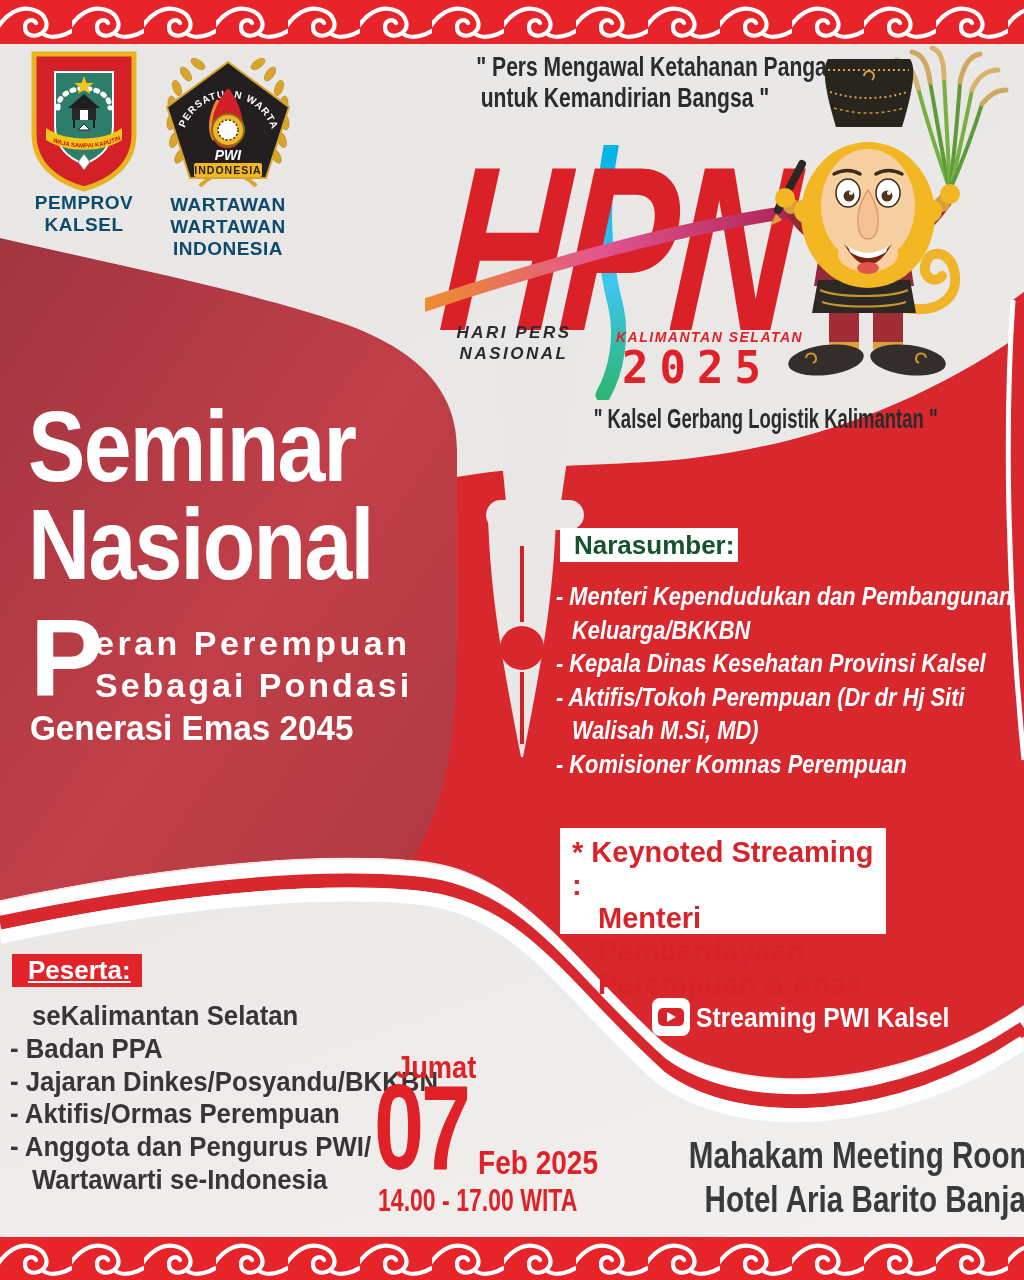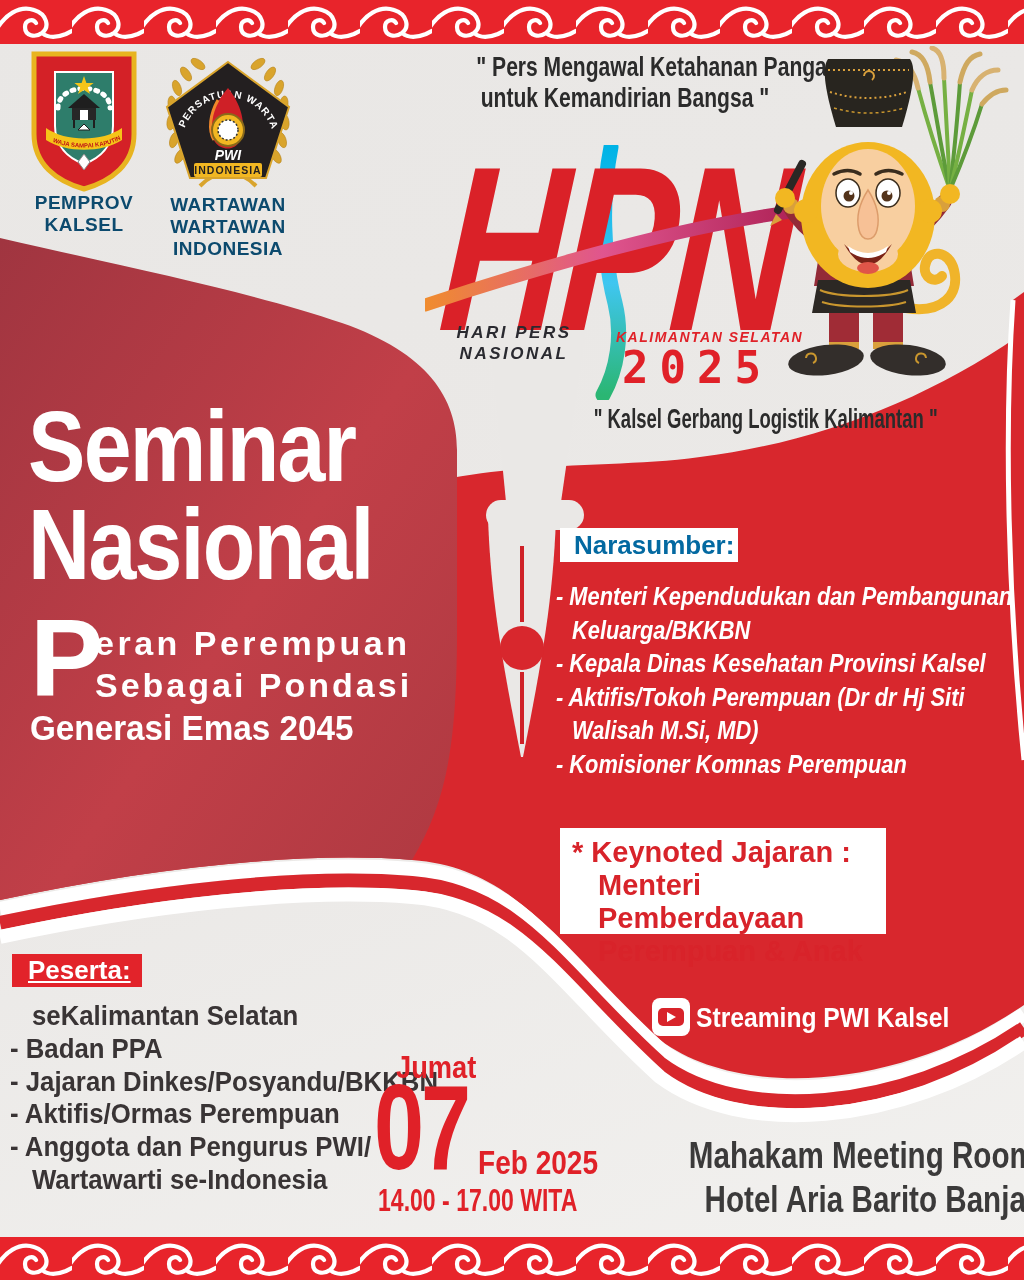--- a/index.html
+++ b/index.html
@@ -276,34 +276,34 @@
   <span>eran Perempuan</span>
 </div>
 <div class="abs b white" style="left:95px;top:666px;font-size:34px;letter-spacing:3px;">
   <span>Sebagai Pondasi</span>
 </div>
 <div class="abs b white" style="left:30px;top:708px;font-size:35px;">
   <span class="cx" style="transform:scaleX(0.95);">Generasi Emas 2045</span>
 </div>
 
 <div class="abs" style="left:560px;top:528px;width:178px;height:34px;background:#ffffff;">
-  <div class="b" style="font-size:26px;line-height:34px;padding-left:14px;color:#0369a1;">Narasumber:</div>
+  <div class="b" style="font-size:26px;line-height:34px;padding-left:14px;color:#14532d;">Narasumber:</div>
 </div>
 <div class="abs" style="left:556px;top:580px;width:470px;">
   <div class="nr-line"><span class="cx" style="transform:scaleX(0.84);">- Menteri Kependudukan dan Pembangunan</span></div>
   <div class="nr-line nr-cont"><span class="cx" style="transform:scaleX(0.84);">Keluarga/BKKBN</span></div>
   <div class="nr-line"><span class="cx" style="transform:scaleX(0.84);">- Kepala Dinas Kesehatan Provinsi Kalsel</span></div>
   <div class="nr-line"><span class="cx" style="transform:scaleX(0.84);">- Aktifis/Tokoh Perempuan (Dr dr Hj Siti</span></div>
   <div class="nr-line nr-cont"><span class="cx" style="transform:scaleX(0.84);">Walisah M.Si, MD)</span></div>
   <div class="nr-line"><span class="cx" style="transform:scaleX(0.84);">- Komisioner Komnas Perempuan</span></div>
 </div>
 
 <div class="abs" style="left:560px;top:828px;width:326px;height:106px;background:#ffffff;">
   <div style="padding:8px 0 0 12px;">
-    <div class="kn-line">* Keynoted Jajaran :</div>
+    <div class="kn-line">* Keynoted Streaming :</div>
     <div class="kn-line" style="padding-left:26px;">Menteri Pemberdayaan</div>
     <div class="kn-line" style="padding-left:26px;">Perempuan &amp; Anak</div>
   </div>
 </div>
 
 <div class="abs" style="left:652px;top:998px;">
   <div class="abs" style="left:0;top:0;width:38px;height:38px;background:#ffffff;border-radius:8px;">
     <div class="abs" style="left:6px;top:10px;width:26px;height:18px;background:#d8232a;border-radius:5px;"></div>
     <div class="abs" style="left:15px;top:14px;width:0;height:0;border-left:9px solid #ffffff;border-top:5px solid transparent;border-bottom:5px solid transparent;"></div>
   </div>

